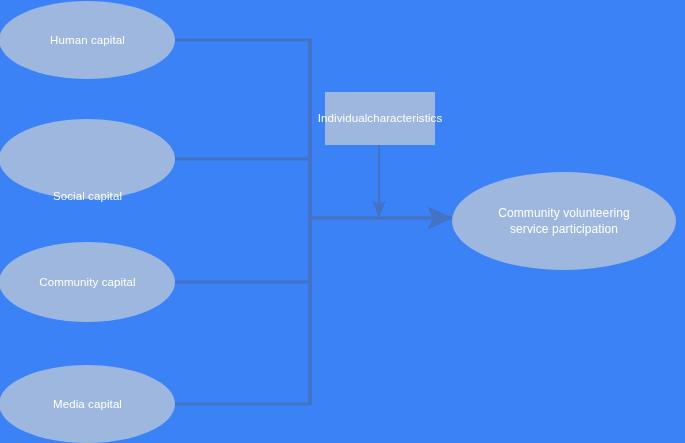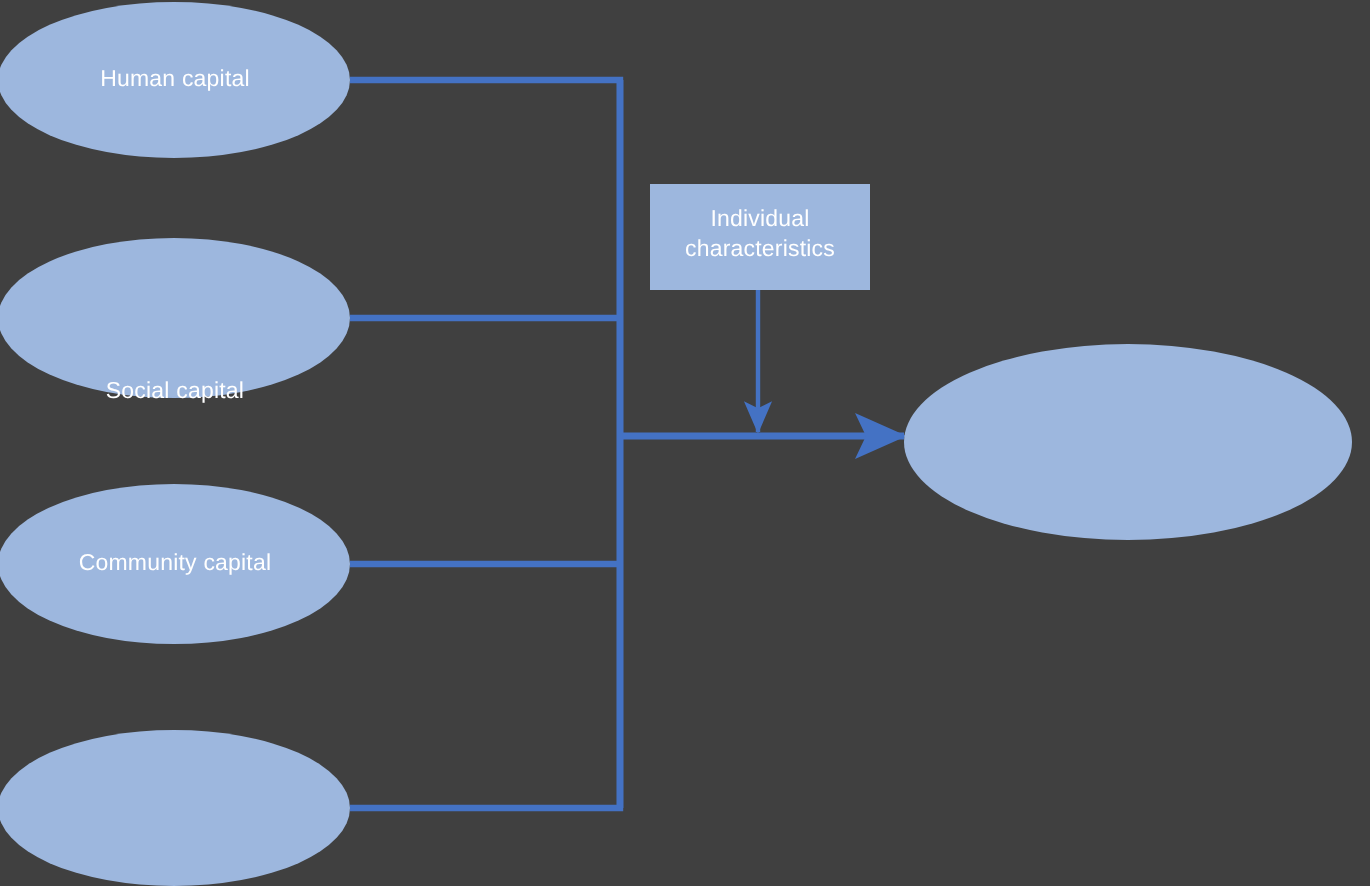--- a/index.html
+++ b/index.html
@@ -8,21 +8,21 @@
     padding: 0;
     background: #ffffff;
   }
   body {
     font-family: "Liberation Sans", sans-serif;
   }
   #diagram-canvas {
     position: relative;
     width: 685px;
     height: 443px;
-    background: #404040;
+    background: #3b82f6;
     overflow: hidden;
   }
   #diagram-svg {
     position: absolute;
     left: 0;
     top: 0;
     width: 685px;
     height: 443px;
     display: block;
   }
@@ -83,20 +83,25 @@
 
     <ellipse cx="564" cy="221" rx="112" ry="49" fill="#9DB7DE"></ellipse>
   </svg>
 
   <div class="node-label label-ellipse-left" style="left:0px; top:26px; width:175px; height:28px;">Human capital</div>
 
   <div class="node-label label-ellipse-left" style="left:0px; top:145px; width:175px; height:28px;margin-top:37px;">Social capital</div>
 
   <div class="node-label label-ellipse-left" style="left:0px; top:268px; width:175px; height:28px;">Community capital</div>
 
+  <div class="node-label label-ellipse-left" style="left:0px; top:390px; width:175px; height:28px;">Media capital</div>
 
-  <div class="node-label label-box" style="left:325px; top:95px; width:110px; height:46px; flex-direction:column;">
+  <div class="node-label label-box" style="left:325px; top:95px; width:110px; height:46px; flex-direction:row;">
     <span>Individual</span>
     <span>characteristics</span>
   </div>
 
+  <div class="node-label label-ellipse-right" style="left:452px; top:200px; width:224px; height:42px; flex-direction:column;">
+    <span>Community volunteering</span>
+    <span>service participation</span>
+  </div>
 
 </div>
 
 </body></html>

